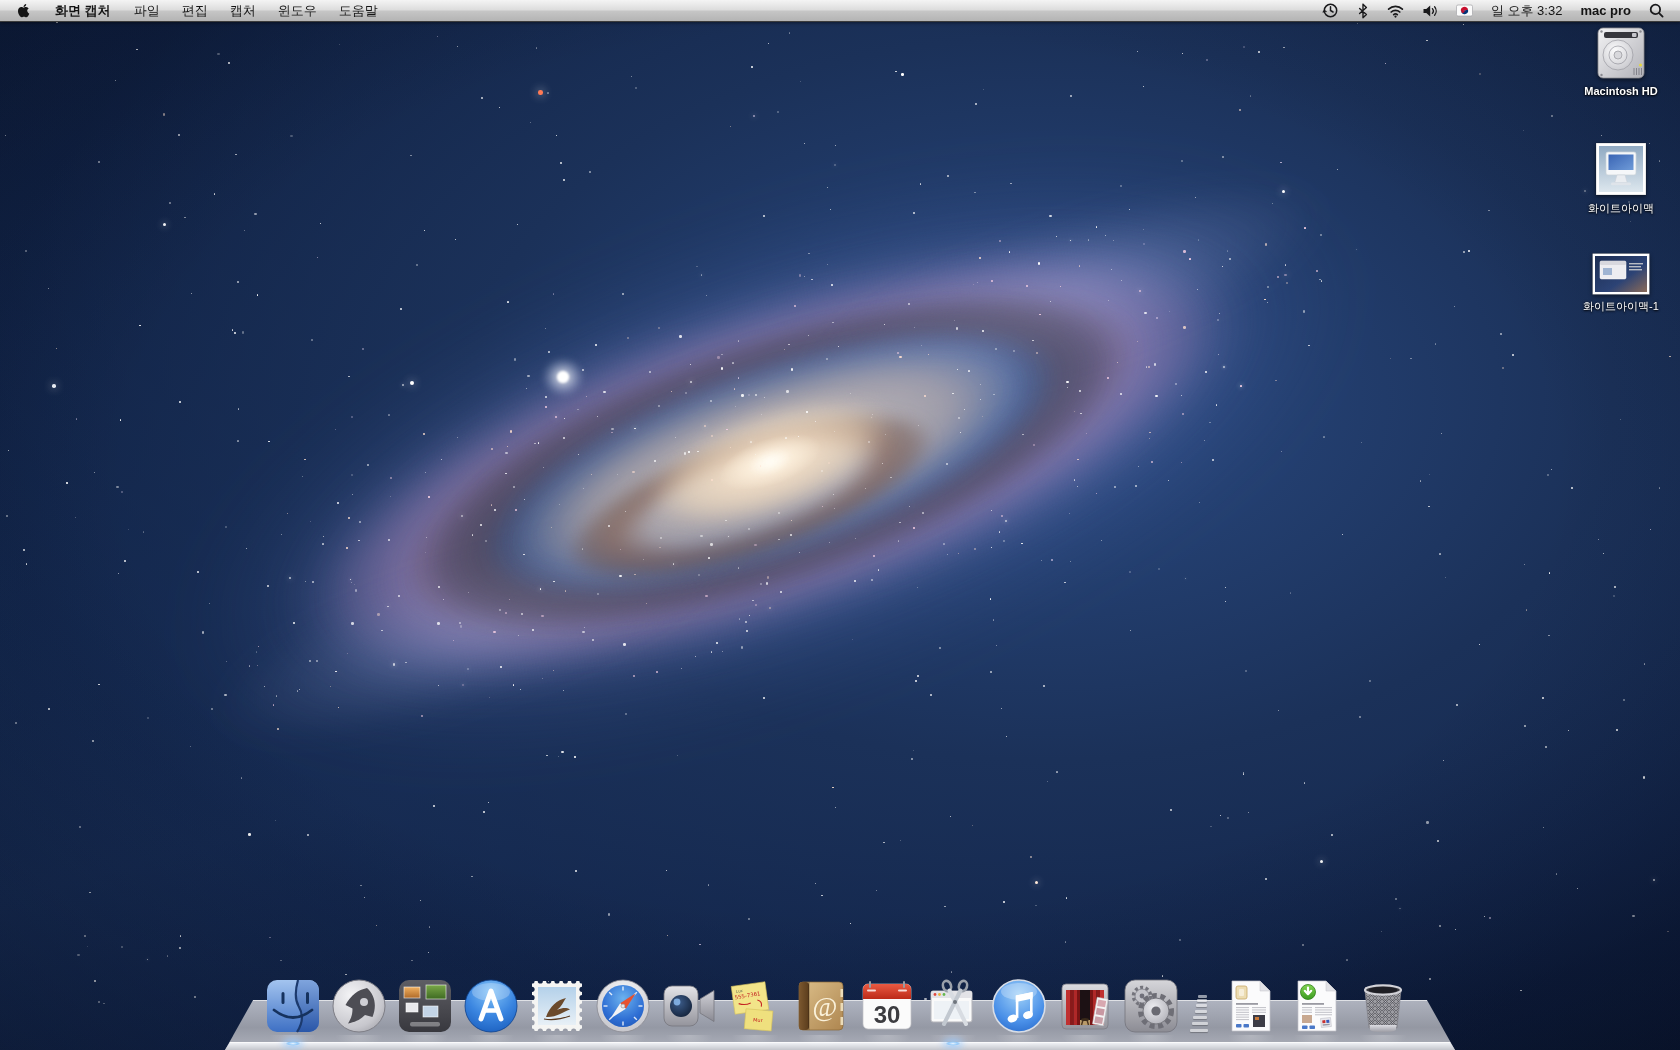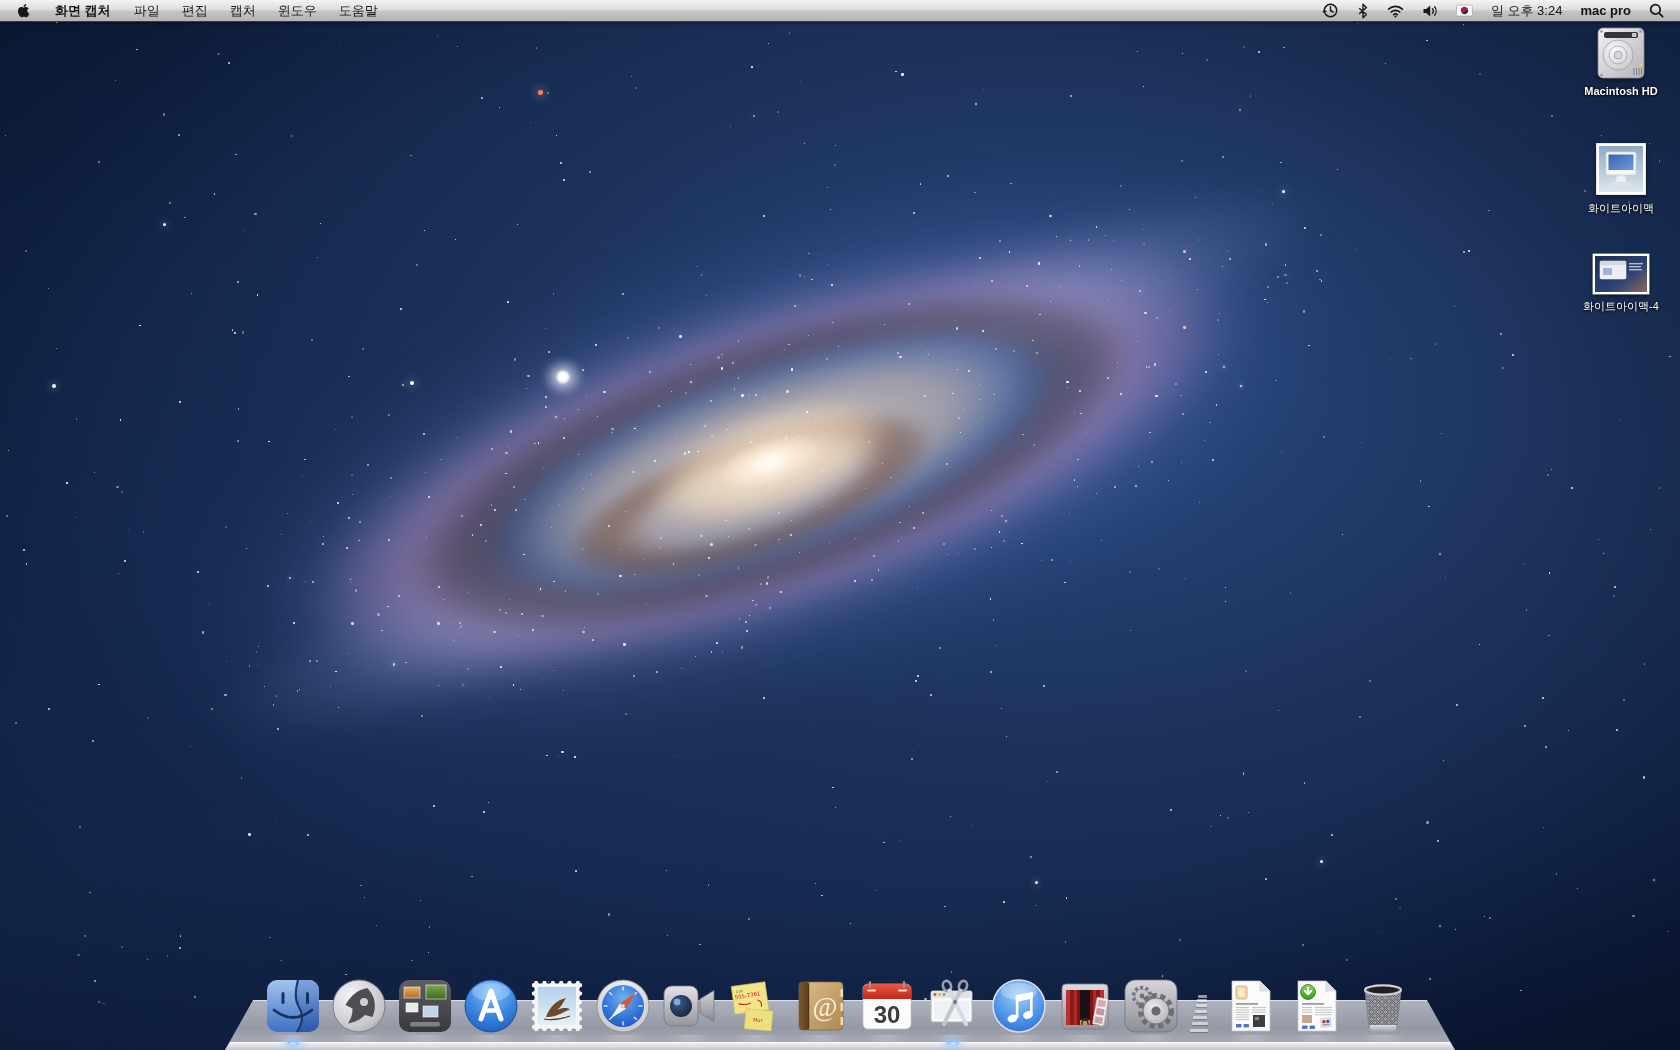--- a/index.html
+++ b/index.html
@@ -909,21 +909,21 @@
       <div class="mb-status">
         <svg width="17" height="15" viewBox="0 0 17 15">
             <rect x="0.5" y="2" width="16" height="11" rx="1.5" fill="#fbfbfb" stroke="#9a9aa0" stroke-width="0.6"></rect>
             <g transform="rotate(-18 8.5 7.5)">
               <path d="M4.9 7.5 a3.6 3.6 0 0 1 7.2 0 z" fill="#c8102e"></path>
               <path d="M12.1 7.5 a3.6 3.6 0 0 1 -7.2 0 z" fill="#003478"></path>
               <path d="M4.9 7.5 a1.8 1.8 0 0 0 3.6 0 a1.8 1.8 0 0 1 3.6 0" fill="#c8102e"></path>
             </g>
           </svg>
       </div>
-      <div class="mb-clock">일 오후 3:24</div>
+      <div class="mb-clock">일 오후 3:32</div>
       <div class="mb-user">mac pro</div>
       <div class="mb-status mb-spot">
         <svg width="15" height="15" viewBox="0 0 15 15" fill="none" stroke="#1a1a1c" stroke-width="1.8" stroke-linecap="round">
             <circle cx="6.4" cy="6.4" r="4.7"></circle>
             <path d="M10.1 10.1 L13.6 13.6"></path>
           </svg>
       </div>
     </div>
   </div>
 
@@ -991,21 +991,21 @@
       <rect x="4" y="4" width="52" height="36" fill="url(#im2-bg)"></rect>
       <rect x="9" y="9" width="26" height="18" rx="1.5" fill="#ededf1" stroke="#fff" stroke-width="0.5"></rect>
       <rect x="9" y="9" width="26" height="4" rx="1.5" fill="#d8d8de"></rect>
       <g fill="#b8bcc4">
           <rect x="38" y="11" width="14" height="1.4"></rect>
           <rect x="38" y="14" width="12" height="1.4"></rect>
           <rect x="38" y="17" width="13" height="1.4"></rect>
           <rect x="12" y="16" width="9" height="7" fill="#9fb4d2"></rect>
         </g>
     </svg>
-    <div class="dlabel">화이트아이맥-4</div>
+    <div class="dlabel">화이트아이맥-1</div>
   </div>
 
   <div id="dock">
     <div class="dock-shelf"></div>
     <div class="dock-topline"></div>
     <div class="dock-front"></div>
 
     <div class="dock-items">
 
       <div class="dock-item">

